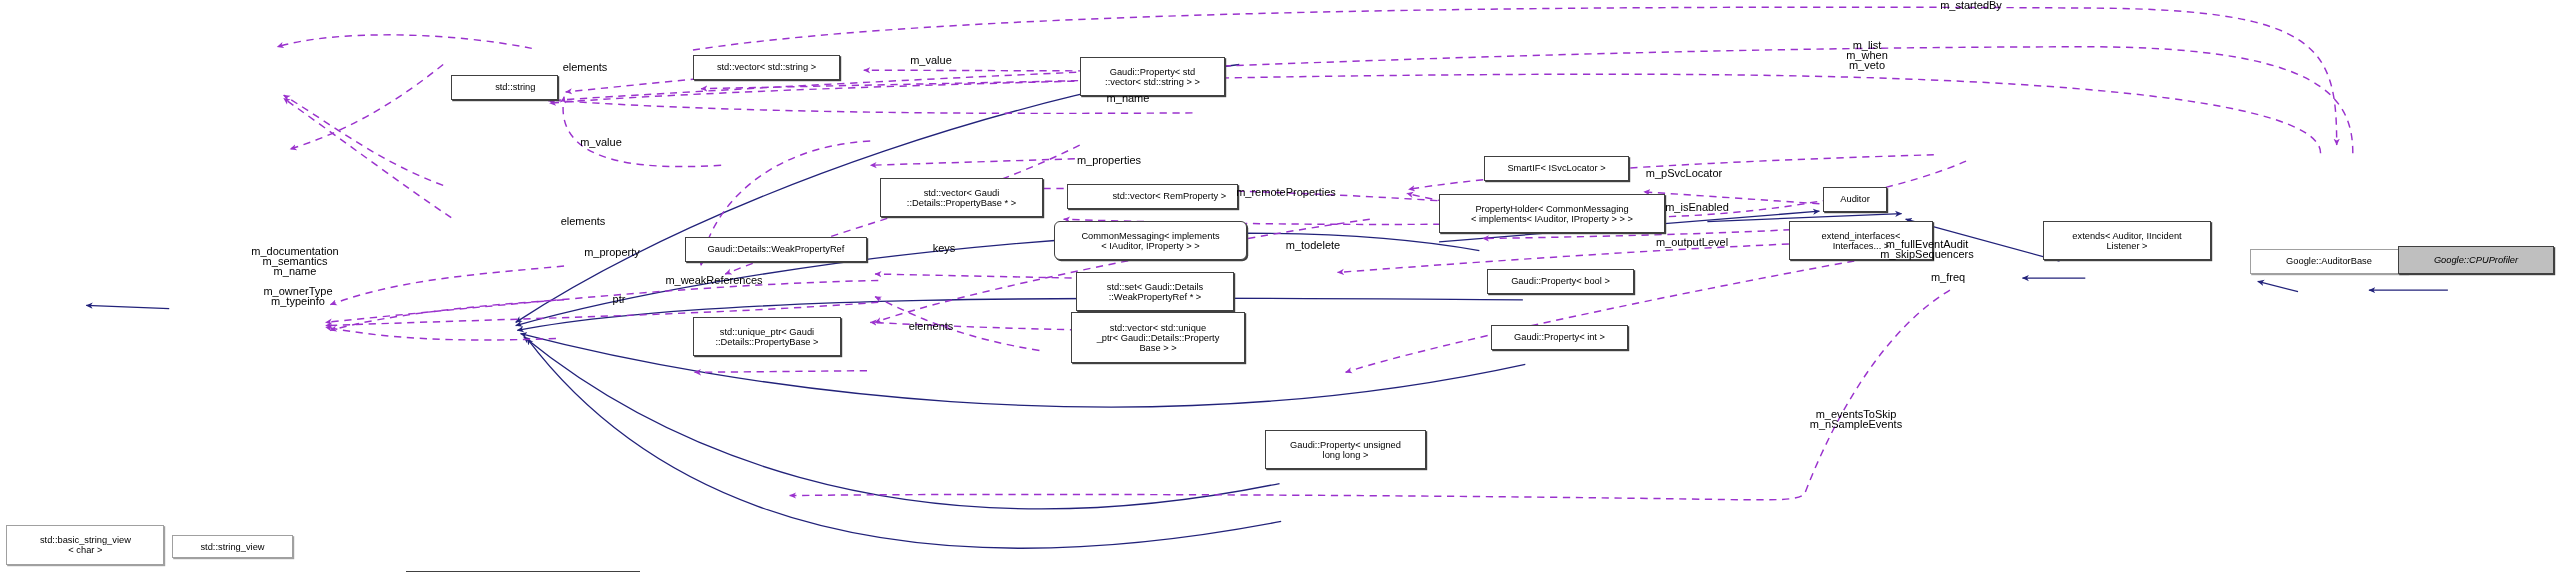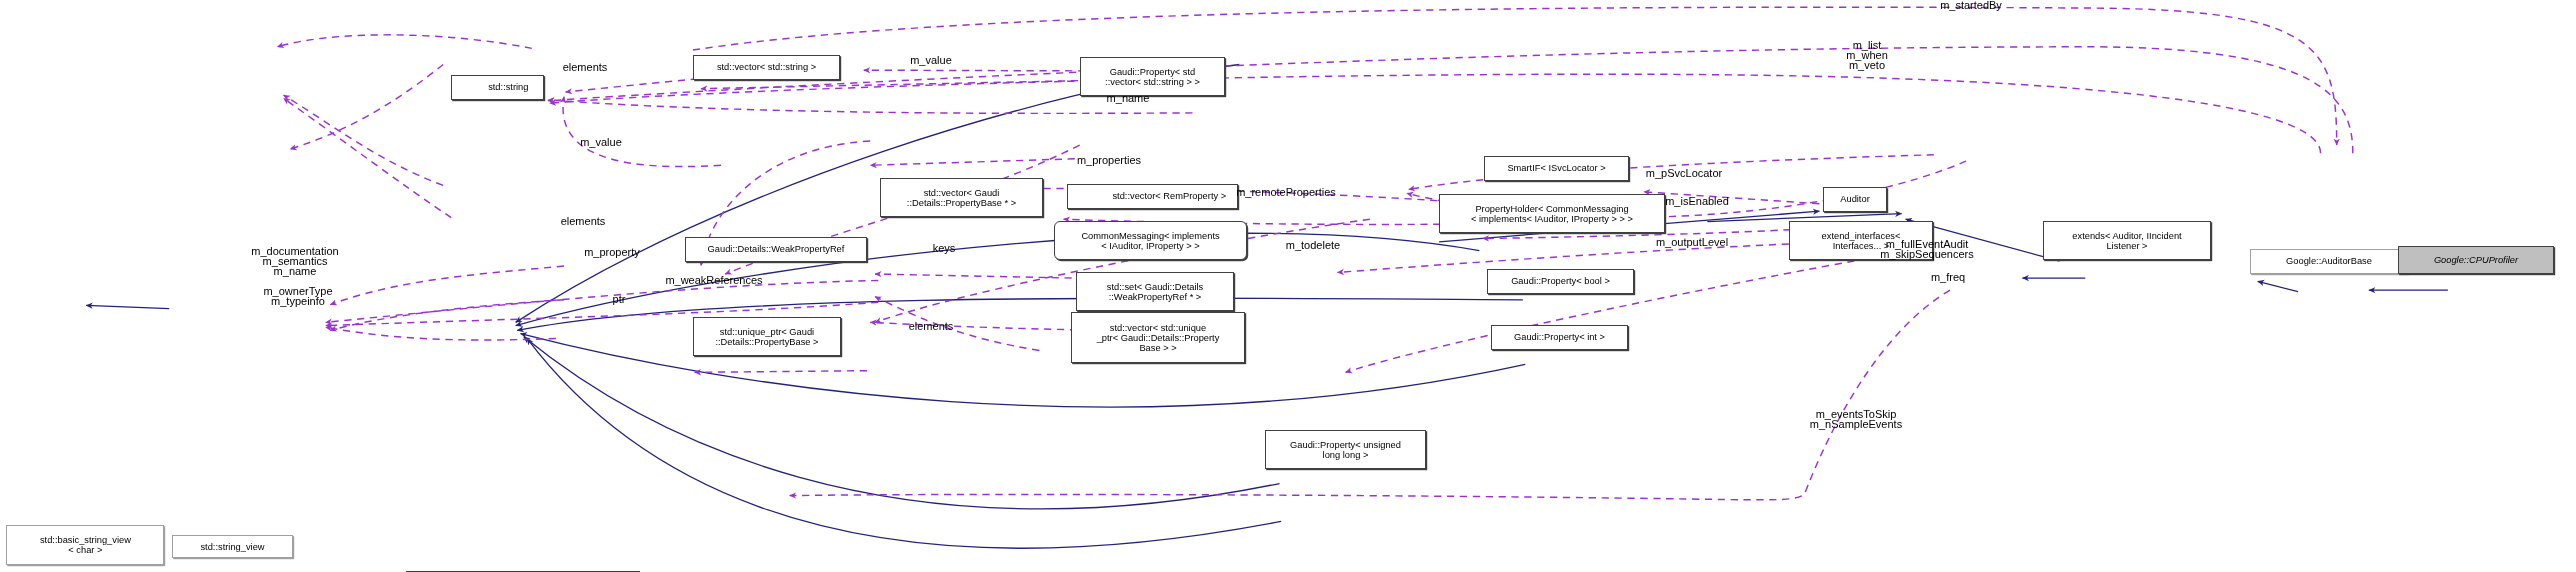--- a/index.html
+++ b/index.html
@@ -112,21 +112,21 @@
       <path d="M 560,270 C 500,230 420,170 352,122" marker-end="url(#arrPurple)"></path>
       <path d="M 660,60 C 560,40 420,36 344,58" marker-end="url(#arrPurple)"></path>
     </g>
   </svg>
 
   <div id="nodes-layer">
       <div class="node thin" style="left: 6.4px; top: 525px; width: 158px; min-height: 40px;">std::basic_string_view
 &lt; char &gt;</div>
       <div class="node thin" style="left: 172px; top: 535px; width: 121px; min-height: 23px;">std::string_view</div>
       <div class="node solid" style="left: 406px; top: 571px; width: 234px; min-height: 24.6px;">Gaudi::Details::PropertyBase</div>
-      <div class="node solid" style="left: 451px; top: 75px; width: 93px; min-height: 24.6px; padding-left: 24px;">std::string</div>
+      <div class="node solid" style="left: 451px; top: 75px; width: 107px; min-height: 24.6px; padding-left: 24px;">std::string</div>
       <div class="node solid" style="left: 693px; top: 55px; width: 147px; min-height: 24.6px;">std::vector&lt; std::string &gt;</div>
       <div class="node solid" style="left: 1080px; top: 49px; width: 145px; min-height: 39px; margin-top: 8px;">Gaudi::Property&lt; std
 ::vector&lt; std::string &gt; &gt;</div>
       <div class="node solid" style="left: 880px; top: 178px; width: 163px; min-height: 39px;">std::vector&lt; Gaudi
 ::Details::PropertyBase * &gt;</div>
       <div class="node solid" style="left: 1067px; top: 184px; width: 171px; min-height: 24.6px; padding-left: 36px;">std::vector&lt; RemProperty &gt;</div>
       <div class="node solid" style="left: 685px; top: 237px; width: 182px; min-height: 24.6px;">Gaudi::Details::WeakPropertyRef</div>
       <div class="node solid" style="left: 1054px; top: 221px; width: 193px; min-height: 39px; border-radius: 6px;">CommonMessaging&lt; implements
 &lt; IAuditor, IProperty &gt; &gt;</div>
       <div class="node solid" style="left: 1076px; top: 272px; width: 158px; min-height: 39px;">std::set&lt; Gaudi::Details
@@ -156,21 +156,21 @@
       <div class="elabel" style="left: 1823px; top: 40px; transform: translateX(-50%); margin-left: 44px;">m_list
 m_when
 m_veto</div>
       <div class="elabel" style="left: 585px; top: 62px; transform: translateX(-50%);">elements</div>
       <div class="elabel" style="left: 931px; top: 55px; transform: translateX(-50%);">m_value</div>
       <div class="elabel" style="left: 1128px; top: 93px; transform: translateX(-50%);">m_name</div>
       <div class="elabel" style="left: 601px; top: 137px; transform: translateX(-50%);">m_value</div>
       <div class="elabel" style="left: 1109px; top: 155px; transform: translateX(-50%);">m_properties</div>
       <div class="elabel" style="left: 1286px; top: 187px; transform: translateX(-50%);">m_remoteProperties</div>
       <div class="elabel" style="left: 1684px; top: 168px; transform: translateX(-50%);">m_pSvcLocator</div>
-      <div class="elabel" style="left: 1697px; top: 196px; transform: translateX(-50%);">m_isEnabled</div>
+      <div class="elabel" style="left: 1697px; top: 202px; transform: translateX(-50%);">m_isEnabled</div>
       <div class="elabel" style="left: 583px; top: 216px; transform: translateX(-50%);">elements</div>
       <div class="elabel" style="left: 944px; top: 243px; transform: translateX(-50%);">keys</div>
       <div class="elabel" style="left: 1313px; top: 240px; transform: translateX(-50%);">m_todelete</div>
       <div class="elabel" style="left: 612px; top: 247px; transform: translateX(-50%);">m_property</div>
       <div class="elabel" style="left: 1927px; top: 239px; transform: translateX(-50%);">m_fullEventAudit
 m_skipSequencers</div>
       <div class="elabel" style="left: 295px; top: 246px; transform: translateX(-50%);">m_documentation
 m_semantics
 m_name</div>
       <div class="elabel" style="left: 714px; top: 275px; transform: translateX(-50%);">m_weakReferences</div>

